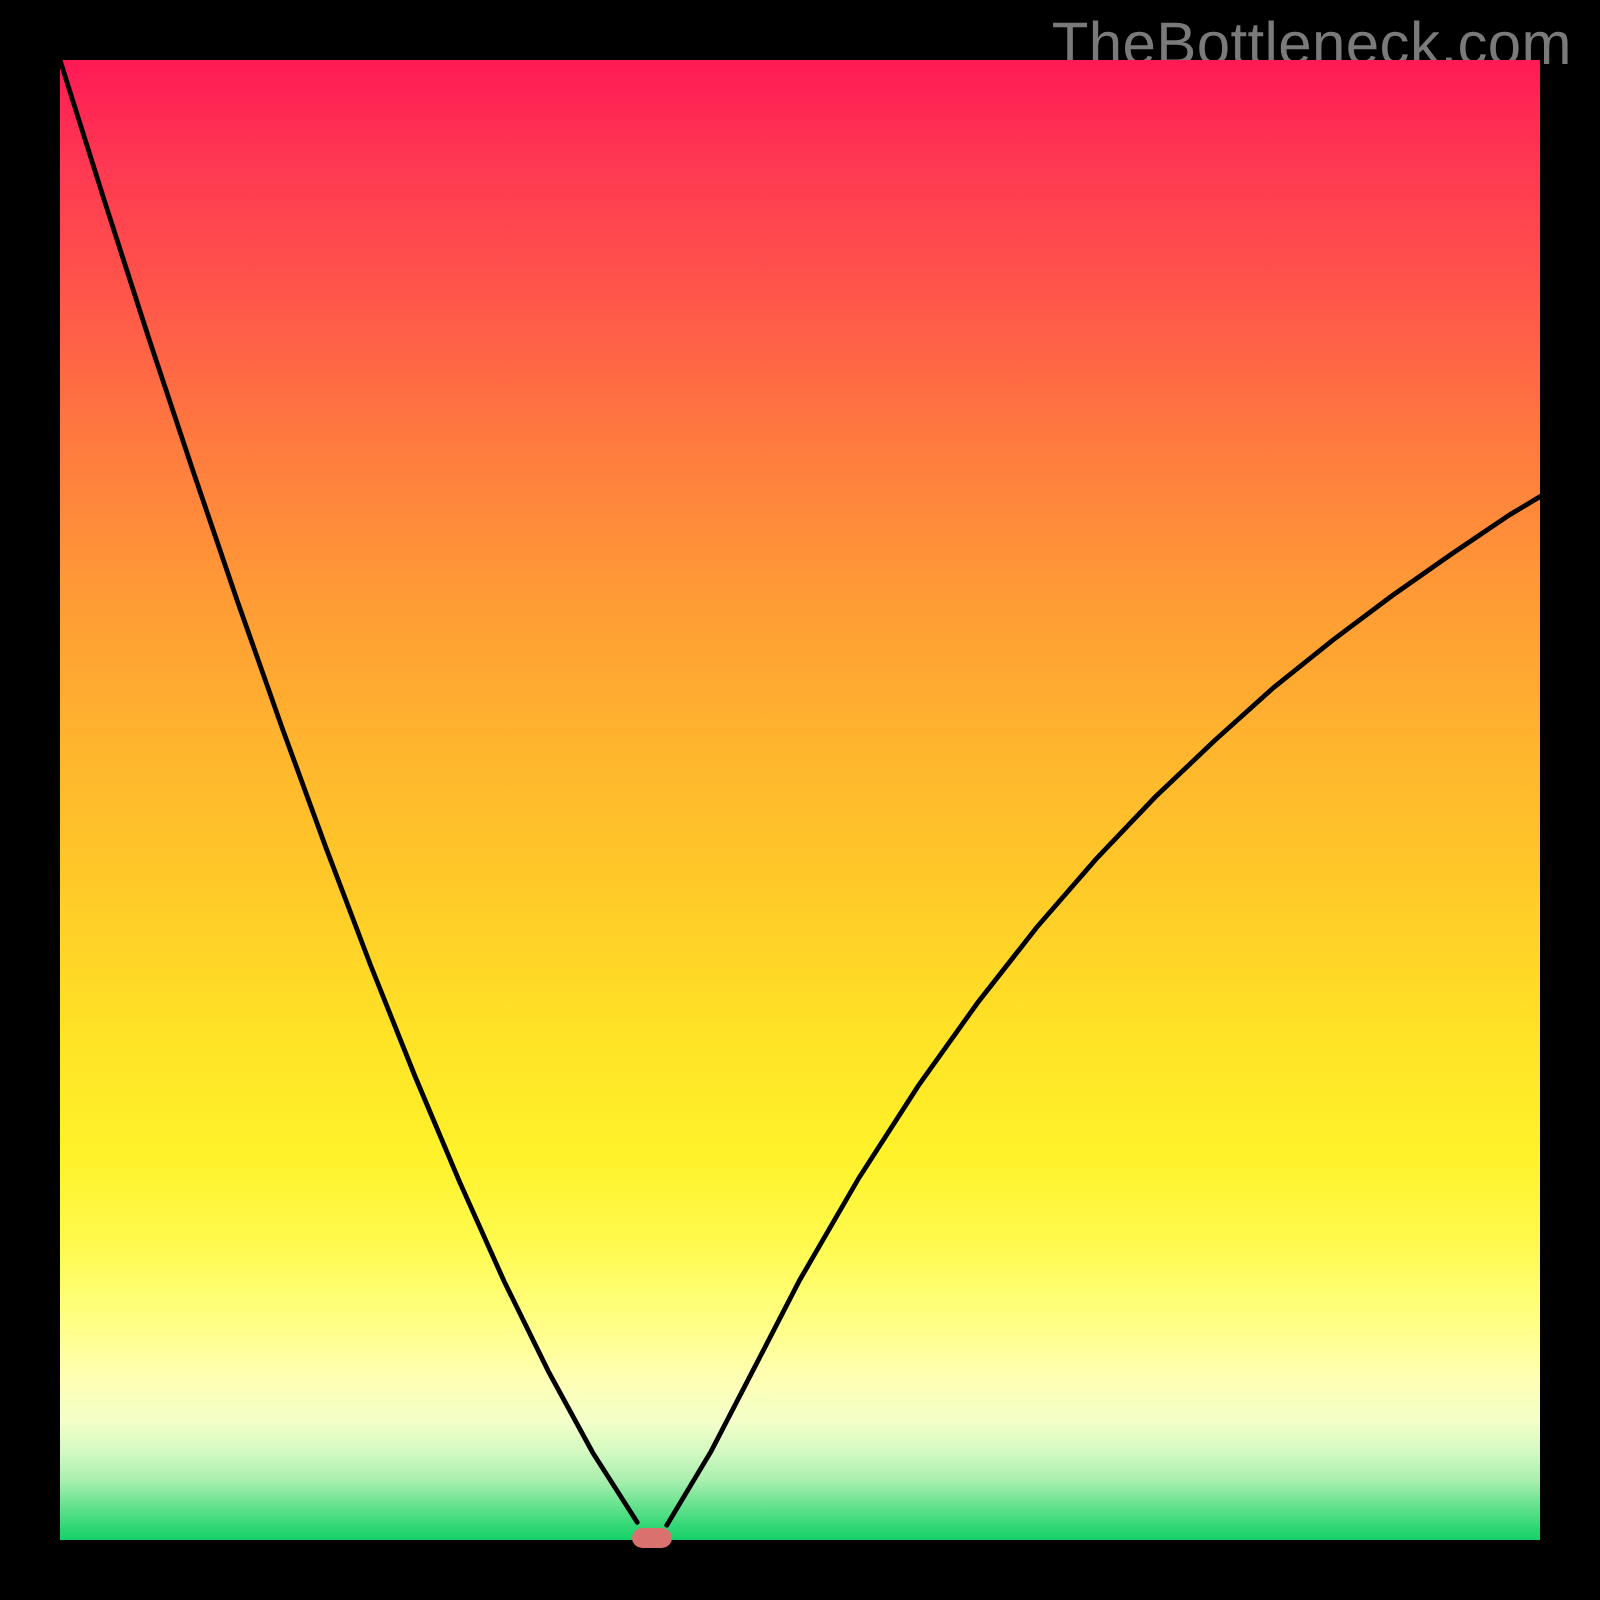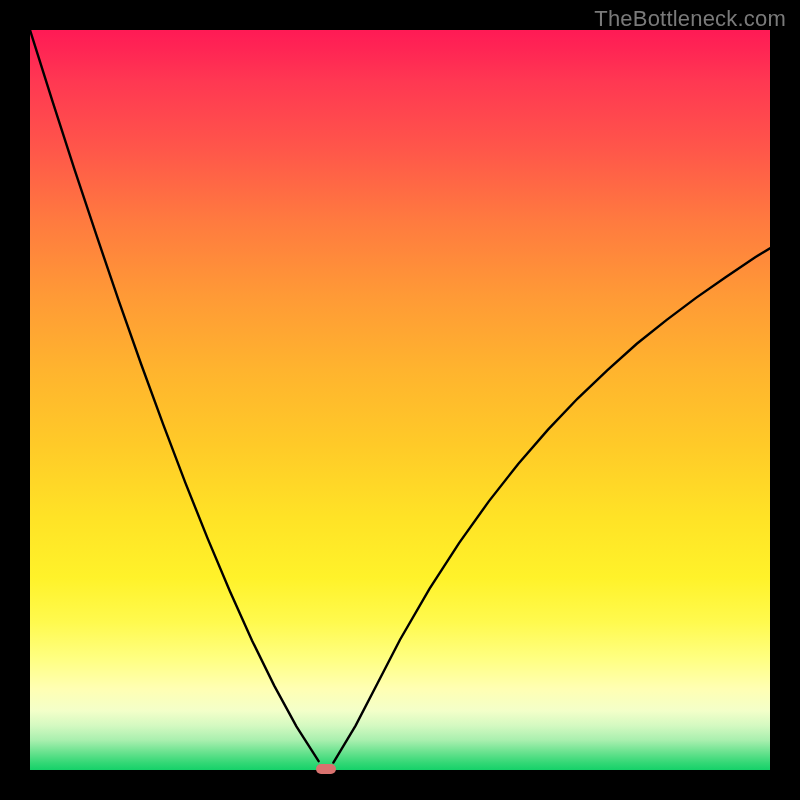--- a/index.html
+++ b/index.html
@@ -45,21 +45,21 @@
       #6de391 97.5%,
       #34d876 99%,
       #15d169 100%
     );
   }
   .watermark {
     position: absolute;
     top: 6px;
     right: 14px;
     color: #7a7a7a;
-    font-size: 22px;
+    font-size: 30px;
     font-weight: 400;
     letter-spacing: 0.2px;
     user-select: none;
   }
   svg.curve {
     position: absolute;
     left: 0;
     top: 0;
     width: 740px;
     height: 740px;

